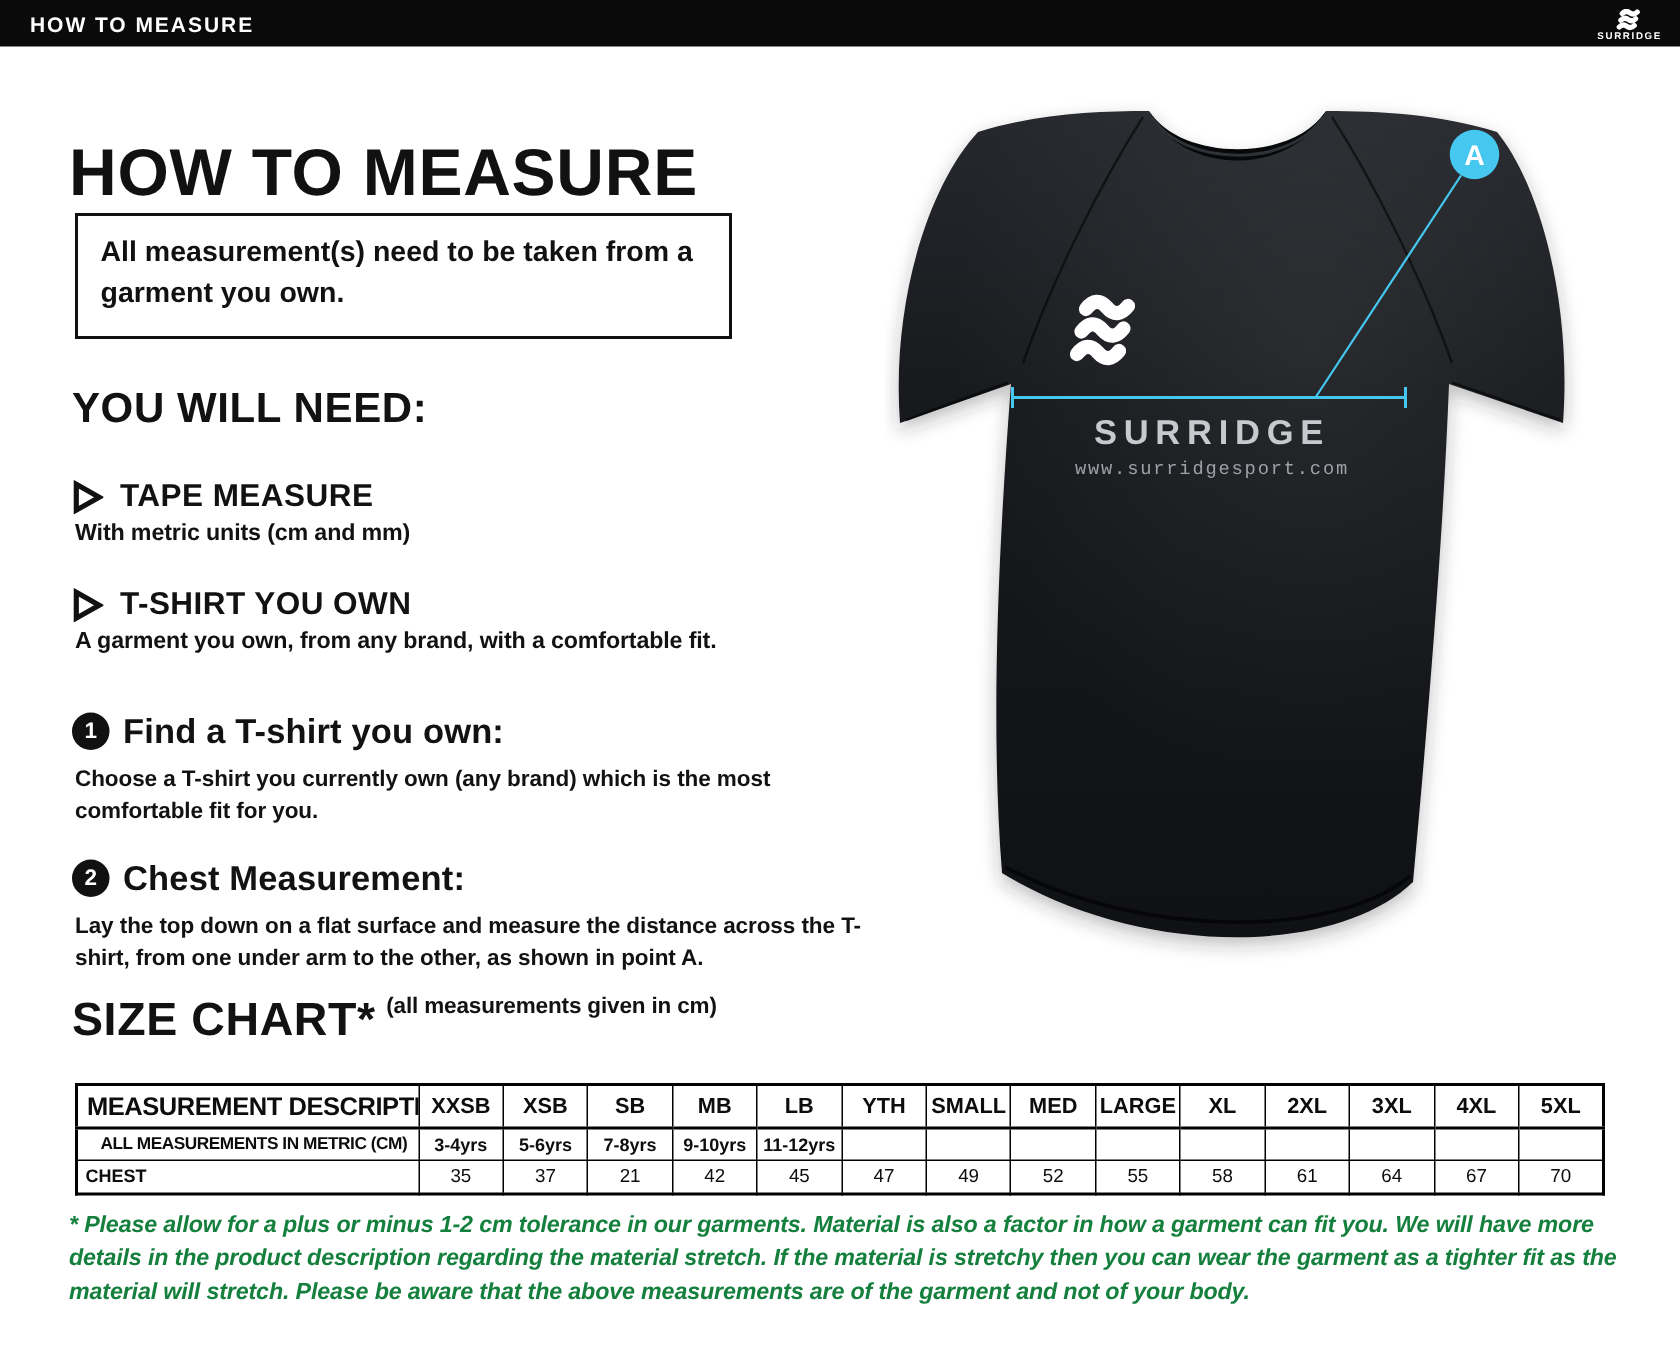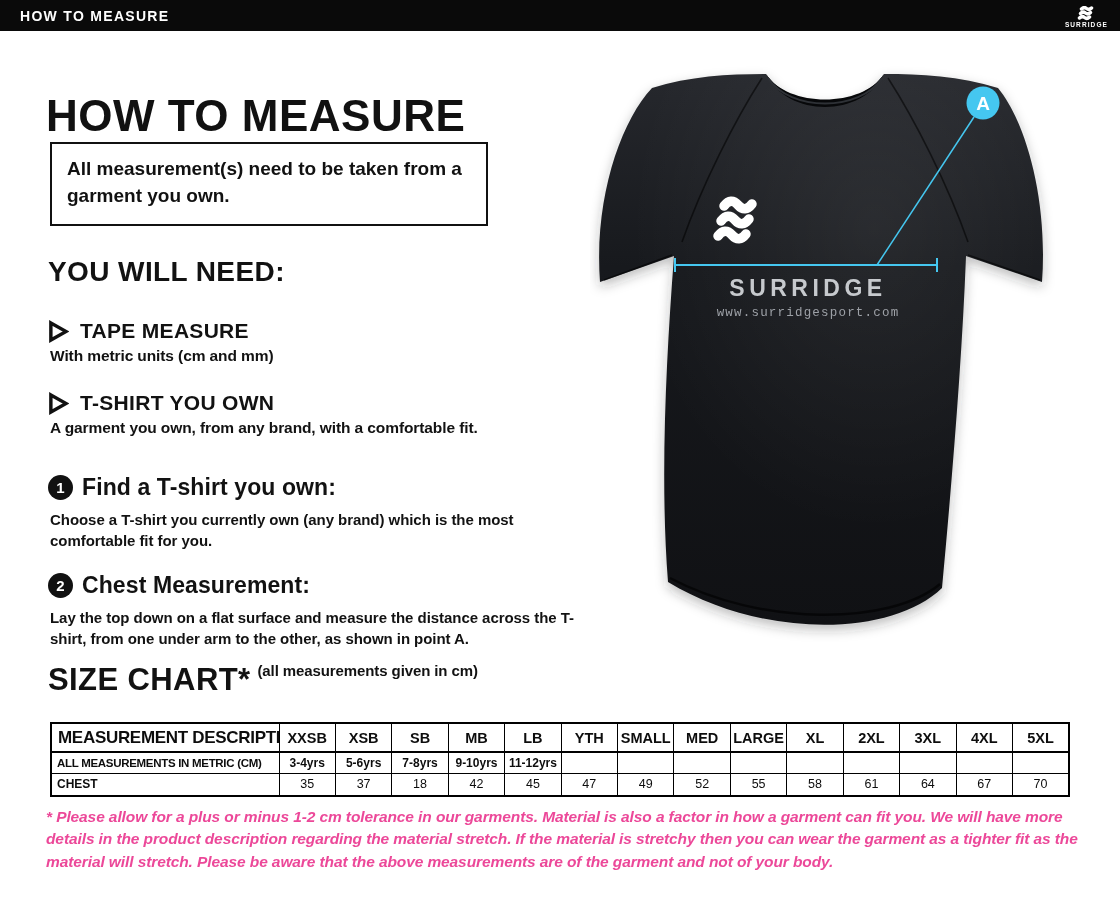--- a/index.html
+++ b/index.html
@@ -58,28 +58,28 @@
     border-collapse:collapse; table-layout:fixed; border:2px solid #000;
   }
   .size-chart th, .size-chart td {
     border:1px solid #000; text-align:center; padding:0 2px; color:#0d0d0d;
     overflow:hidden; white-space:nowrap;
   }
   .size-chart col.c-desc { width:228px; }
   .size-chart thead th { height:29px; font-size:14.5px; font-weight:700; border-bottom-width:2px; }
   .size-chart thead th.col-desc { font-size:17px; text-align:left; padding-left:6px; letter-spacing:-0.3px; }
   .size-chart tr.row-0 th, .size-chart tr.row-0 td { height:21px; font-size:12px; font-weight:700; }
-  .size-chart tr.row-0 th.row-label { font-size:11.5px; text-align:left; padding-left:5px; letter-spacing:-0.3px; }
+  .size-chart tr.row-0 th.row-label { font-size:11.5px; text-align:left; padding-left:15px; letter-spacing:-0.3px; }
   .size-chart tr.row-1 th, .size-chart tr.row-1 td { height:23px; font-size:12.5px; font-weight:400; }
   .size-chart tr.row-1 th.row-label { font-size:12px; font-weight:600; text-align:left; padding-left:5px; }
 
   .disclaimer {
     position:absolute; left:46px; top:806px; width:1052px;
     font-size:15.5px; font-weight:700; font-style:italic; line-height:1.45;
-    letter-spacing:-0.1px; color:#ec4899;
+    letter-spacing:-0.1px; color:#15803d;
   }
 
   
   .tshirt-wrap { position:absolute; left:590px; top:60px; width:532px; height:604px; }
 </style>
 </head>
 <body>
 
 <div class="topbar">
   <div class="topbar-title">HOW TO MEASURE</div>
@@ -196,21 +196,21 @@
         <td></td>
         <td></td>
         <td></td>
         <td></td>
         <td></td>
       </tr>
       <tr class="row-1">
         <th class="row-label">CHEST</th>
         <td>35</td>
         <td>37</td>
-        <td>18</td>
+        <td>21</td>
         <td>42</td>
         <td>45</td>
         <td>47</td>
         <td>49</td>
         <td>52</td>
         <td>55</td>
         <td>58</td>
         <td>61</td>
         <td>64</td>
         <td>67</td>

